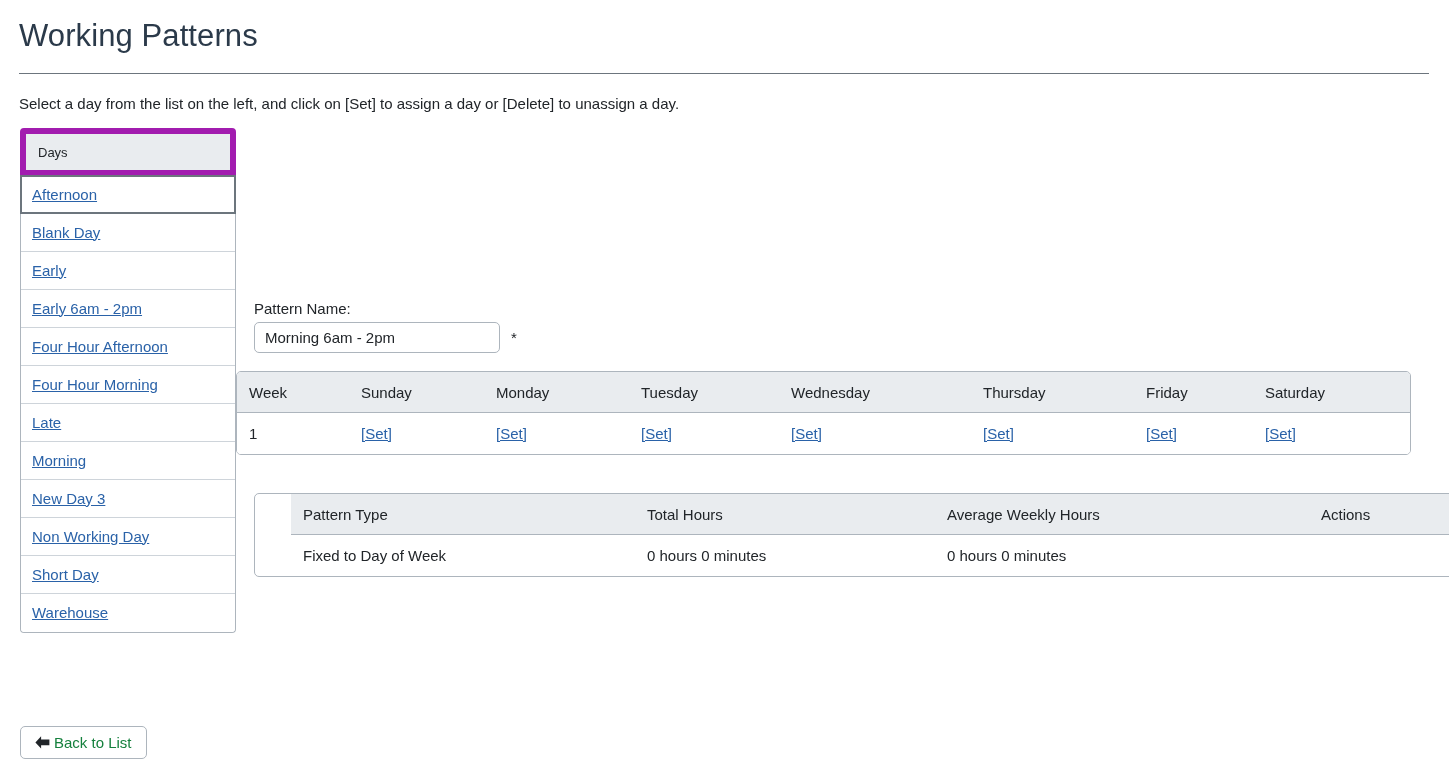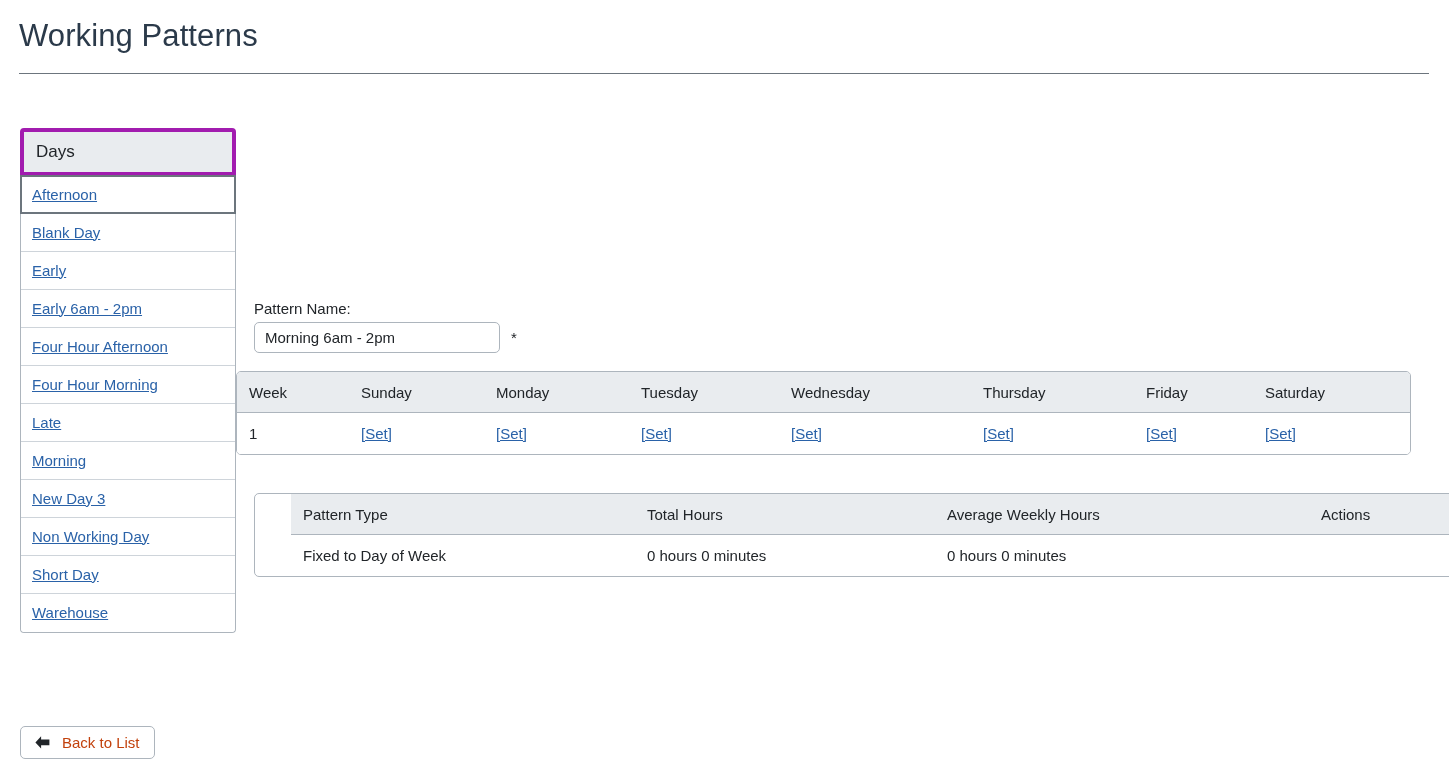--- a/index.html
+++ b/index.html
@@ -57,27 +57,27 @@
   .days-panel {
     position: absolute;
     left: 20px;
     top: 128px;
     width: 216px;
     border-radius: 4px;
   }
   .days-header {
     height: 48px;
     background: #e9ecef;
-    border: 4px solid #a21caf;
+    border: 6px solid #a21caf;
     border-top-left-radius: 4px;
     border-top-right-radius: 4px;
     display: flex;
     align-items: center;
     padding-left: 12px;
-    font-size: 17px;
+    font-size: 13px;
     color: #212529;
   }
   .days-list {
     list-style: none;
     margin: 0;
     padding: 0;
     border-left: 1px solid #adb5bd;
     border-right: 1px solid #adb5bd;
     border-bottom: 1px solid #adb5bd;
     border-bottom-left-radius: 4px;
@@ -114,27 +114,27 @@
   }
 
   
   .back-btn {
     position: absolute;
     left: 20px;
     top: 726px;
     height: 33px;
     display: inline-flex;
     align-items: center;
-    gap: 11px;
+    gap: 3px;
     padding: 0 14px 0 13px;
     background: #ffffff;
     border: 1px solid #adb5bd;
     border-radius: 5px;
     font-size: 15px;
-    color: #c2410c;
+    color: #15803d;
     cursor: pointer;
     font-family: "Liberation Sans", sans-serif;
   }
   .back-btn .arrow-icon {
     display: inline-flex;
     align-items: center;
     line-height: 0;
   }
 
   
@@ -222,20 +222,21 @@
   #summary-table th:nth-child(4), #summary-table td:nth-child(4) { width: auto; }
 </style>
 </head>
 <body>
 
 <div class="page">
 
   <h1 class="page-title">Working Patterns</h1>
   <div class="title-rule"></div>
 
+  <div class="instruction">Select a day from the list on the left, and click on [Set] to assign a day or [Delete] to unassign a day.</div>
 
   <div class="days-panel">
     <div class="days-header">
       <span>Days</span>
     </div>
     <ul class="days-list">
       <li class="active">
         <a href="#">Afternoon</a>
       </li>
       <li>

